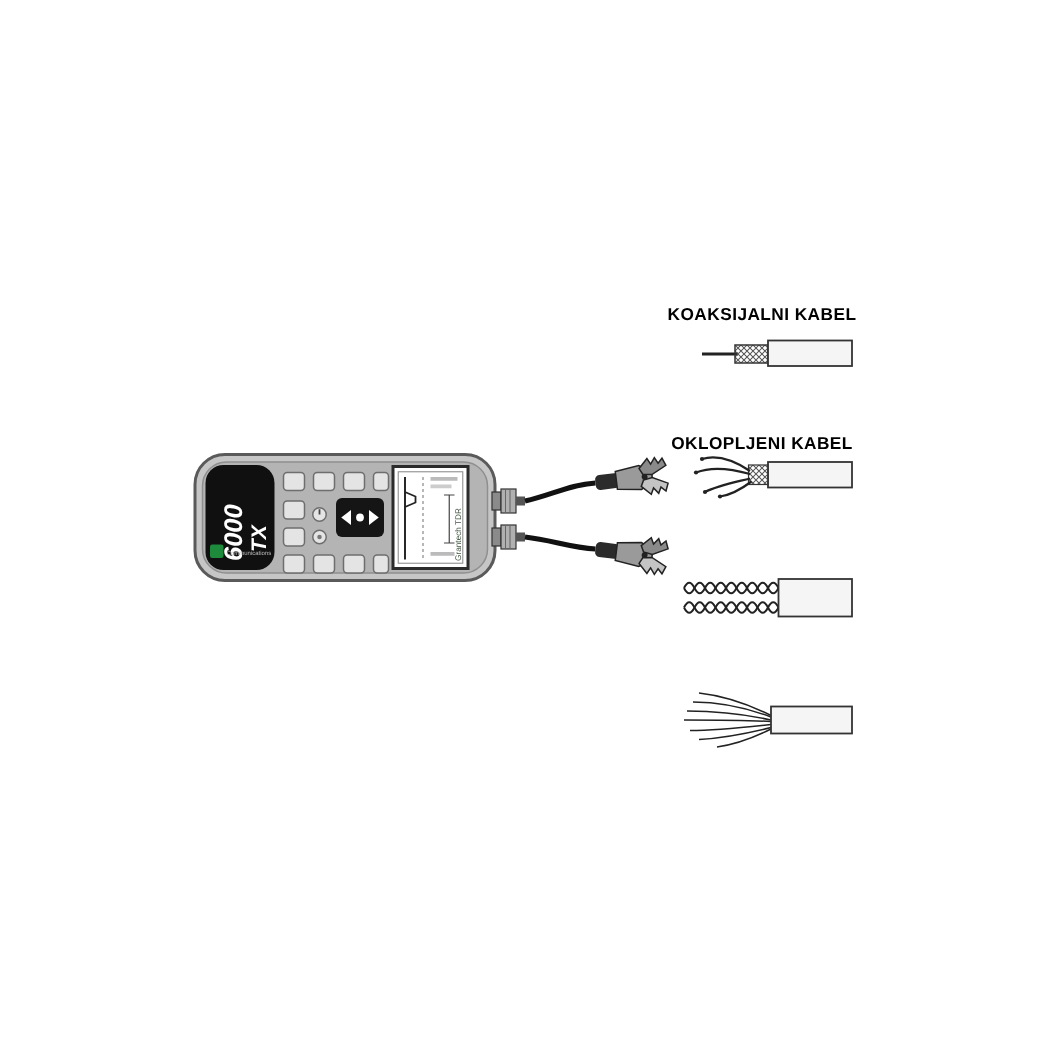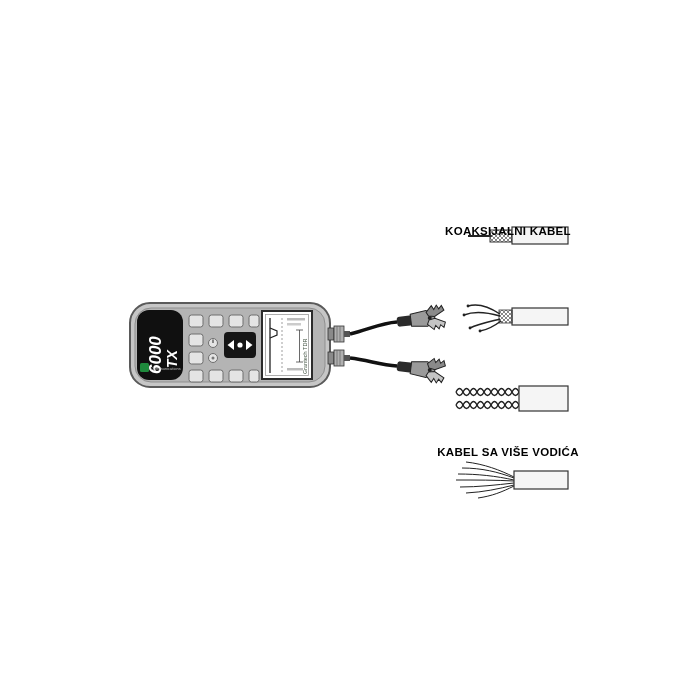--- a/index.html
+++ b/index.html
@@ -16,21 +16,21 @@
   .cable-label {
     position: absolute;
     width: 210px;
     text-align: center;
     font-weight: bold;
     font-size: 11.5px;
     letter-spacing: 0.3px;
     color: #000;
     white-space: nowrap;
   }
-  .label-coaxial        { left: 403px; top: 225px; }
+  .label-coaxial        { left: 403px; top: 204px; }
   .label-shielded       { left: 403px; top: 290px; }
   .label-twisted        { left: 403px; top: 355px; }
   .label-multiconductor { left: 403px; top: 446px; }
 </style>
 </head>
 <body>
 
 <div class="canvas">
 
   <svg width="700" height="700" viewBox="0 0 700 700" xmlns="http://www.w3.org/2000/svg">
@@ -160,15 +160,15 @@
         <path d="M514,481 C496,480 476,480 456,480"></path>
         <path d="M514,483 C496,485 478,487 460,487"></path>
         <path d="M514,485 C498,489 484,492 466,493"></path>
         <path d="M514,486 C502,492 492,496 478,498"></path>
       </g>
       <rect x="514" y="471" width="54" height="18" fill="#f5f5f5" stroke="#333" stroke-width="1.2"></rect>
     </g>
   </svg>
 
   <div class="cable-label label-coaxial">KOAKSIJALNI KABEL</div>
-  <div class="cable-label label-multiconductor">KABEL SA VIŠE VODIĆA</div>
+  <div class="cable-label label-shielded">OKLOPLJENI KABEL</div>
 
 </div>
 
 </body></html>

